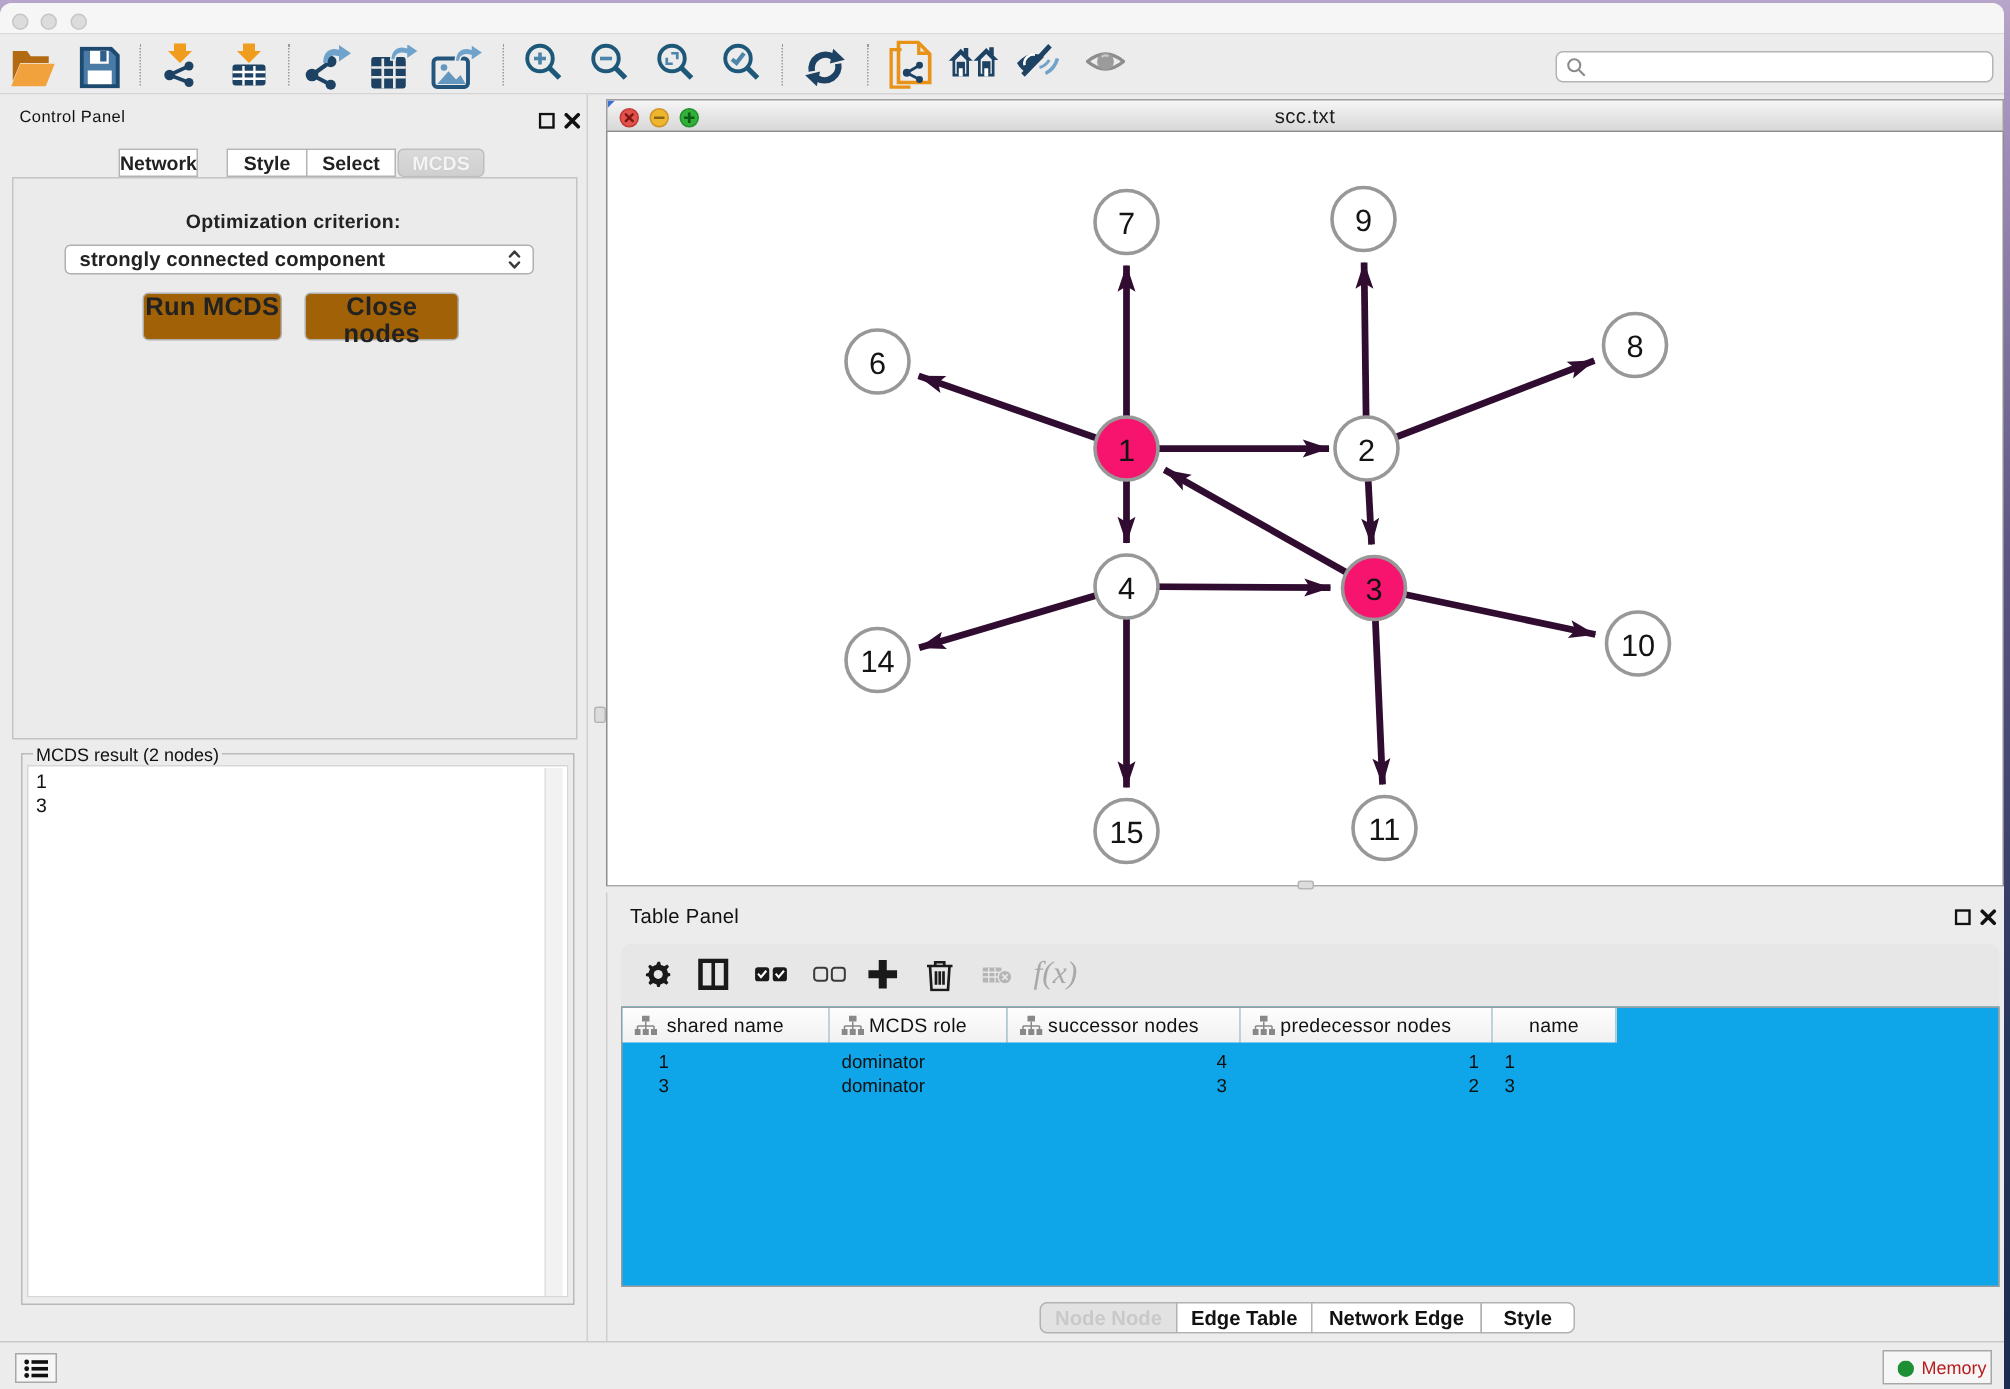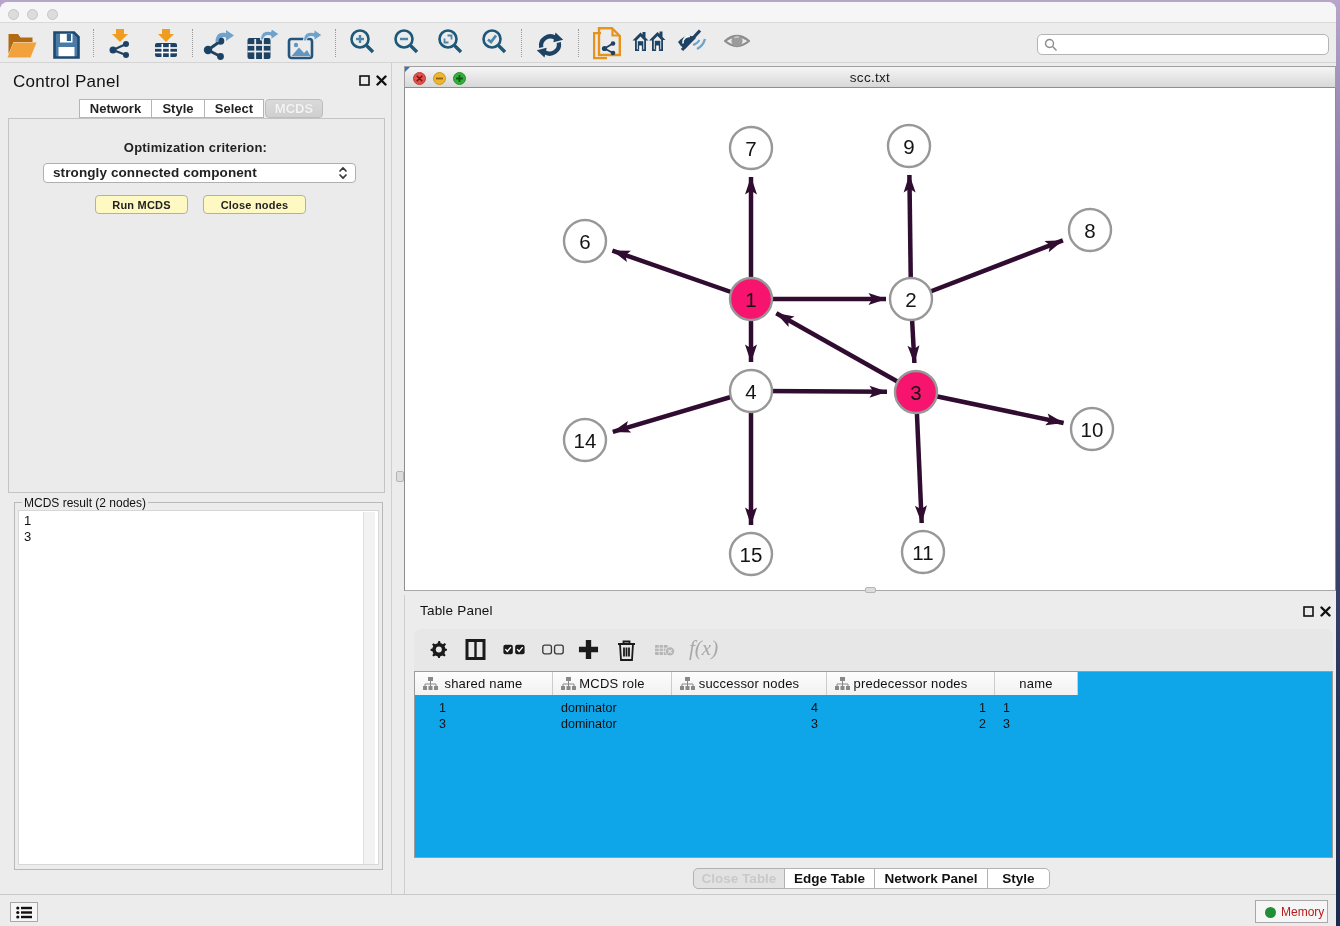--- a/index.html
+++ b/index.html
@@ -6,27 +6,27 @@
 #win{position:absolute;left:0;top:2px;width:1336px;height:924px;background:#ececec;border-radius:8px 8px 0 0}
 #titlebar{position:absolute;left:0;top:0;width:1336px;height:21px;background:#f6f6f6;border-radius:8px 8px 0 0;border-bottom:1px solid #d9d9d9}
 .tl{position:absolute;top:7px;width:11px;height:11px;border-radius:50%;background:#dcdcdc;border:1px solid #c6c6c6}
 #wtitle{position:absolute;top:3px;left:0;width:100%;text-align:center;font-size:13px;color:#ababab}
 #toolbar{position:absolute;left:0;top:21px;width:1336px;height:40px;background:#ececec;border-bottom:1px solid #d4d4d4}
 .tbi{position:absolute;top:5px}
 .tsep{position:absolute;top:6px;height:28px;width:0;border-left:1px dotted #9a9a9a}
 #search{position:absolute;left:1037px;top:11px;width:292px;height:21px;background:#fff;border:1px solid #b4b4b4;border-radius:5px}
 
 #cpanel{position:absolute;left:0;top:61px;width:392px;height:831px;background:#ececec;border-right:1px solid #d0d0d0}
-#cphead{position:absolute;left:13px;top:9px;font-size:17px;letter-spacing:.3px;color:#111}
+#cphead{position:absolute;left:13px;top:9px;font-size:11px;letter-spacing:.3px;color:#111}
 .tab{position:absolute;top:36px;height:19px;background:#fff;border:1px solid #b4b4b4;font-size:13px;font-weight:700;text-align:center;line-height:18px;color:#222}
 #tabmcds{background:linear-gradient(#dadada,#cfcfcf);color:#f4f4f4;border-radius:4px;border:1px solid #bdbdbd;text-shadow:0 0 1px #bbb}
 #cpcontent{position:absolute;left:8px;top:55px;width:377px;height:375px;background:#ebebeb;border:1px solid #c4c4c4}
 #optlabel{position:absolute;left:0;top:77px;width:100%;text-align:center;font-size:13px;font-weight:700;letter-spacing:.2px;color:#222}
 #combo{position:absolute;left:43px;top:100px;width:313px;height:20px;background:#fff;border:1px solid #b0b0b0;border-radius:4px;font-size:13.5px;font-weight:700;letter-spacing:.1px;line-height:18px;padding-left:9px;color:#222}
-.btn{position:absolute;top:132px;height:19px;background:#fef9c3;border:1px solid #b0b0b0;border-radius:4px;font-size:11px;font-weight:700;letter-spacing:.2px;text-align:center;line-height:18px;color:#222}
+.btn{position:absolute;top:132px;height:32px;background:#a16207;border:1px solid #b0b0b0;border-radius:4px;font-size:17px;font-weight:700;letter-spacing:.2px;text-align:center;line-height:18px;color:#222}
 #fieldset{position:absolute;left:14px;top:439px;width:369px;height:368px;border:1px solid #b9b9b9}
 #fslegend{position:absolute;left:7px;top:-7px;background:#ececec;font-size:12px;padding:0 2px;color:#111}
 #fsinner{position:absolute;left:3px;top:7px;width:361px;height:355px;background:#fff;border:1px solid #d7d7d7}
 #fsscroll{position:absolute;right:3px;top:1px;width:12px;height:352px;background:#f2f2f2;border-left:1px solid #e0e0e0}
 
 #netwin{position:absolute;left:404px;top:61px;width:932px;height:532px}
 #nettitle{position:absolute;left:0;top:3px;width:932px;height:22px;background:linear-gradient(#f5f5f5,#d8d8d8);border:1px solid #9f9f9f;border-bottom:1px solid #8e8e8e}
 .tl2{position:absolute;top:4.5px;width:13px;height:13px;border-radius:50%}
 #netname{position:absolute;top:3px;left:0;width:100%;text-align:center;font-size:13.5px;letter-spacing:.3px;color:#1a1a1a}
 #netcanvas{position:absolute;left:0;top:25px;width:932px;height:503px;background:#fff;border-left:1px solid #8e8e8e;border-right:1px solid #8e8e8e;border-bottom:1px solid #a8a8a8}
@@ -205,21 +205,21 @@
     <div id="cphead">Control Panel</div>
     <svg style="position:absolute;left:359px;top:12px" width="11" height="11" viewBox="0 0 11 11">
         <rect x="1" y="1" width="9" height="9" fill="none" stroke="#111" stroke-width="1.6"></rect>
       </svg>
     <svg style="position:absolute;left:376px;top:12px" width="11" height="11" viewBox="0 0 11 11">
         <g stroke="#111" stroke-width="2.4" stroke-linecap="round">
           <line x1="1.5" y1="1.5" x2="9.5" y2="9.5"></line>
           <line x1="9.5" y1="1.5" x2="1.5" y2="9.5"></line>
         </g>
       </svg>
-    <div class="tab" style="left:79px;width:73px">Network</div>
+    <div class="tab" style="left:79px;width:53px">Network</div>
     <div class="tab" style="left:151px;width:54px">Style</div>
     <div class="tab" style="left:204px;width:60px">Select</div>
     <div class="tab" id="tabmcds" style="left:265px;width:58px">MCDS</div>
     <div id="cpcontent"></div>
     <div id="combo">strongly connected component
       <svg width="10" height="14" viewBox="0 0 10 14" style="position:absolute;right:7px;top:2px">
           <g fill="none" stroke="#3a3a3a" stroke-width="1.7" stroke-linecap="round" stroke-linejoin="round">
             <path d="M2 5 L5 1.8 L8 5"></path>
             <path d="M2 9 L5 12.2 L8 9"></path>
           </g>
@@ -435,23 +435,23 @@
         <div class="td" style="left:377px;top:28px;width:26px;text-align:right">4</div>
         <div class="td" style="left:545px;top:28px;width:26px;text-align:right">1</div>
         <div class="td" style="left:588px;top:28px">1</div>
         <div class="td" style="left:24px;top:44px">3</div>
         <div class="td" style="left:146px;top:44px">dominator</div>
         <div class="td" style="left:377px;top:44px;width:26px;text-align:right">3</div>
         <div class="td" style="left:545px;top:44px;width:26px;text-align:right">2</div>
         <div class="td" style="left:588px;top:44px">3</div>
       </div>
     </div>
-    <div class="btab" style="left:288px;width:92px;background:#e2e2e2;color:#c9c9c9;border-radius:5px 0 0 5px">Close Table</div>
+    <div class="btab" style="left:288px;width:92px;background:#e2e2e2;color:#c9c9c9;border-radius:5px 0 0 5px">Node Node</div>
     <div class="btab" style="left:379px;width:91px">Edge Table</div>
-    <div class="btab" style="left:469px;width:114px">Network Panel</div>
+    <div class="btab" style="left:469px;width:114px">Network Edge</div>
     <div class="btab" style="left:582px;width:63px;border-radius:0 5px 5px 0">Style</div>
   </div>
 
   <div id="statusbar">
     <div id="listbtn">
         <svg width="16" height="13" viewBox="0 0 16 13" style="position:absolute;left:5px;top:3px">
           <g fill="#111">
             <circle cx="1.8" cy="2" r="1.6"></circle>
             <circle cx="1.8" cy="6.5" r="1.6"></circle>
             <circle cx="1.8" cy="11" r="1.6"></circle>

